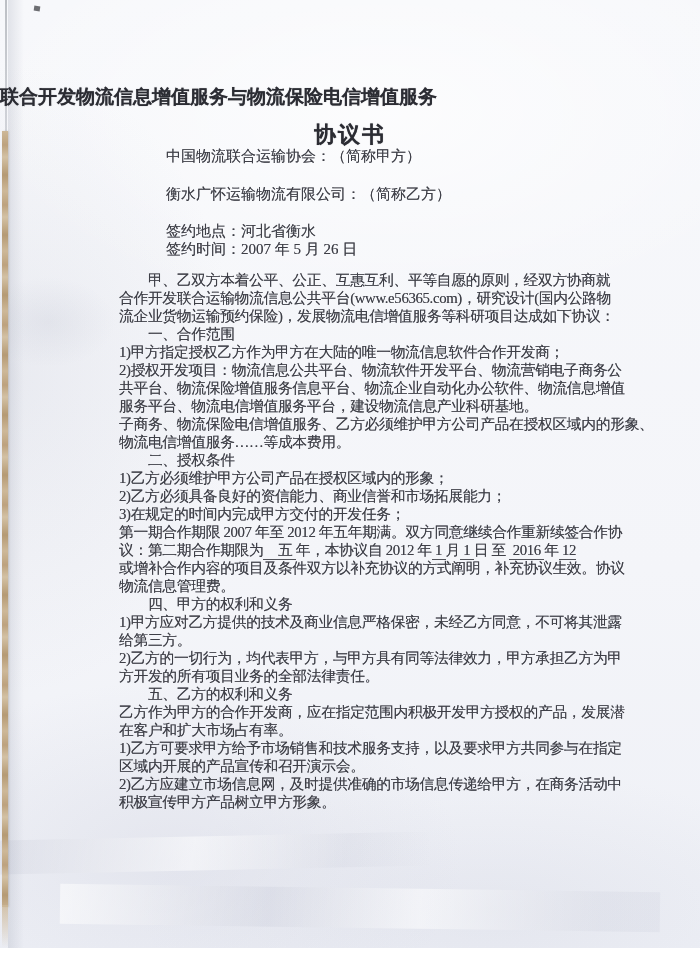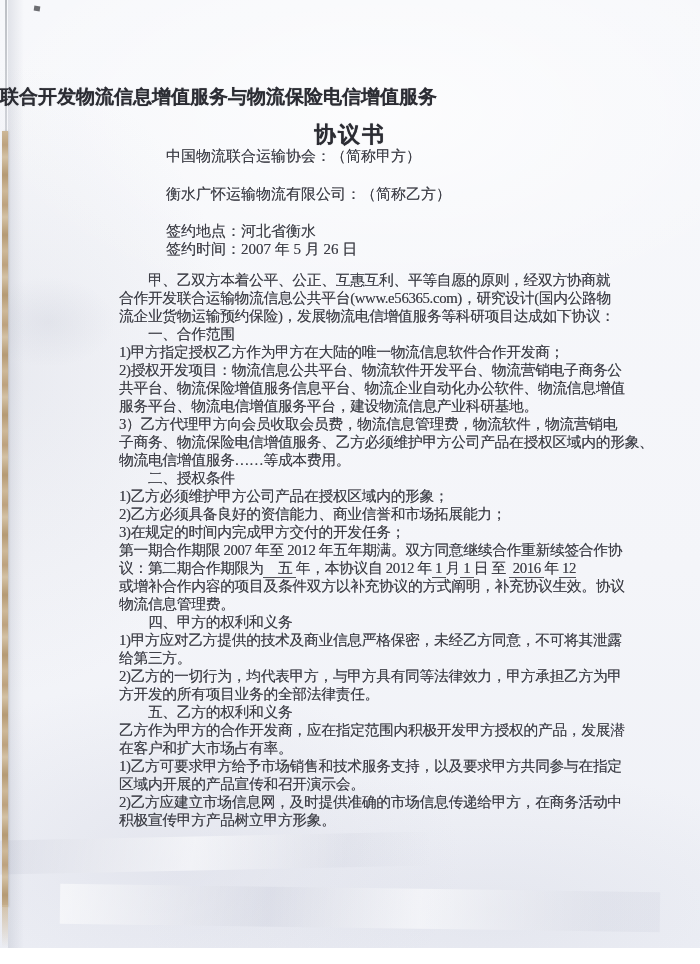--- a/index.html
+++ b/index.html
@@ -115,21 +115,20 @@
 
 <div class="body-text ink">
     <div class="line">　　甲、乙双方本着公平、公正、互惠互利、平等自愿的原则，经双方协商就</div>
     <div class="line">合作开发联合运输物流信息公共平台(www.e56365.com)，研究设计(国内公路物</div>
     <div class="line">流企业货物运输预约保险)，发展物流电信增值服务等科研项目达成如下协议：</div>
     <div class="line">　　一、合作范围</div>
     <div class="line">1)甲方指定授权乙方作为甲方在大陆的唯一物流信息软件合作开发商；</div>
     <div class="line">2)授权开发项目：物流信息公共平台、物流软件开发平台、物流营销电子商务公</div>
     <div class="line">共平台、物流保险增值服务信息平台、物流企业自动化办公软件、物流信息增值</div>
     <div class="line">服务平台、物流电信增值服务平台，建设物流信息产业科研基地。</div>
-    <div class="line">3）乙方代理甲方向会员收取会员费，物流信息管理费，物流软件，物流营销电</div>
     <div class="line">子商务、物流保险电信增值服务、乙方必须维护甲方公司产品在授权区域内的形象、</div>
     <div class="line">物流电信增值服务……等成本费用。</div>
     <div class="line">　　二、授权条件</div>
     <div class="line">1)乙方必须维护甲方公司产品在授权区域内的形象；</div>
     <div class="line">2)乙方必须具备良好的资信能力、商业信誉和市场拓展能力；</div>
     <div class="line">3)在规定的时间内完成甲方交付的开发任务；</div>
     <div class="line">第一期合作期限 2007 年至 2012 年五年期满。双方同意继续合作重新续签合作协</div>
     <div class="line"><span>议：第二期合作期限为</span><span class="u">　五 </span><span>年，本协议自 2012 年</span><span class="u"> 1 </span><span>月</span><span class="u"> 1 </span><span>日 至 </span><span class="u"> 2016 </span><span>年</span><span class="u"> 12</span></div>
     <div class="line">或增补合作内容的项目及条件双方以补充协议的方式阐明，补充协议生效。协议</div>
     <div class="line">物流信息管理费。</div>

